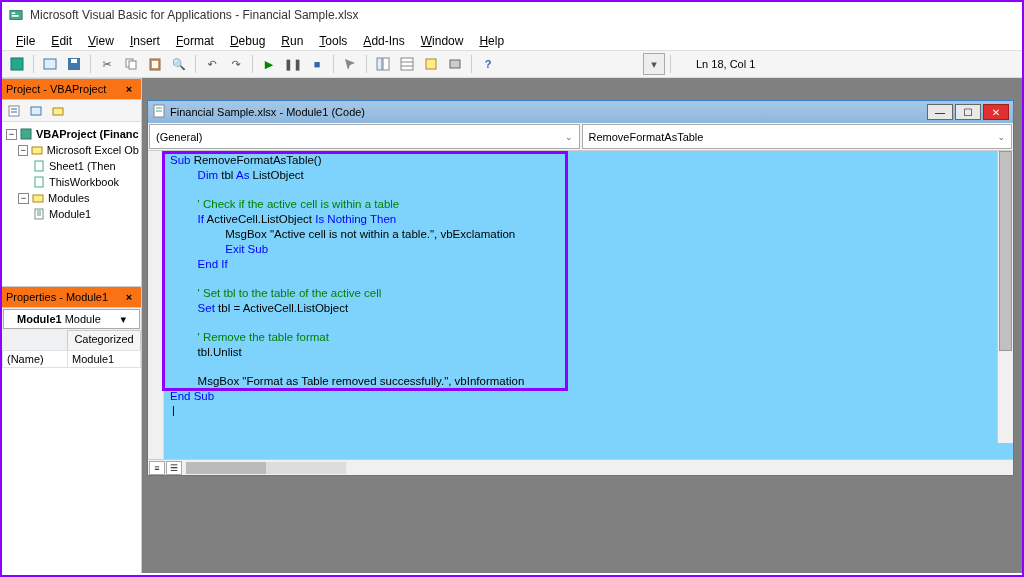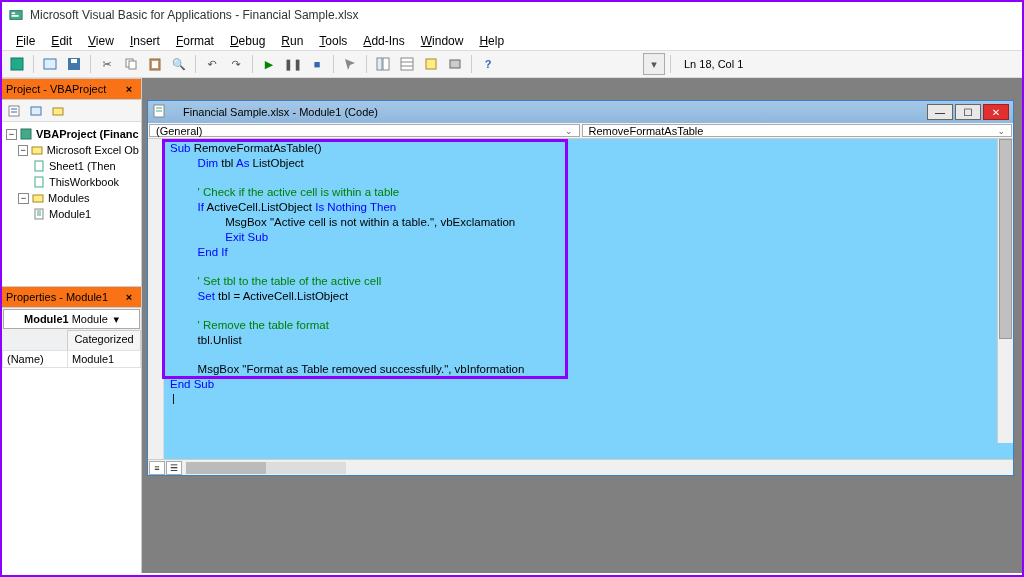--- a/index.html
+++ b/index.html
@@ -8,57 +8,57 @@
 .title-bar { height: 26px; background: #fff; display: flex; align-items: center; padding: 0 6px; font-size: 12px; color: #333; }
 .title-bar .app-icon { width: 16px; height: 16px; margin-right: 6px; display: inline-flex; align-items: center; justify-content: center; }
 .title-bar .app-icon svg { width: 14px; height: 14px; }
 
 .menu-bar { height: 22px; background: #fff; display: flex; align-items: flex-end; padding: 0 6px; font-size: 12px; }
 .menu-bar > div { padding: 2px 8px; cursor: default; }
 
 .toolbar { height: 28px; background: #f5f5f5; border-top: 1px solid #ddd; border-bottom: 1px solid #ddd; display: flex; align-items: center; padding: 0 4px; font-size: 11px; gap: 2px; }
 .tb-btn { width: 22px; height: 22px; display: flex; align-items: center; justify-content: center; color: #555; }
 .tb-sep { width: 1px; height: 18px; background: #ccc; margin: 0 3px; }
-.tb-status { margin-left: 8px; }
+.tb-status { margin-left: 20px; }
 
 .workspace { display: flex; height: calc(100% - 78px); }
 
 .left-panels { width: 140px; display: flex; flex-direction: column; border-right: 1px solid #ccc; background: #eef0f1; }
 .panel { display: flex; flex-direction: column; }
 .panel-header { height: 22px; background: #f97316; border-top: 1px solid #ccc; border-bottom: 1px solid #ccc; display: flex; align-items: center; justify-content: space-between; padding: 0 4px; font-size: 11px; }
 .panel-header .close-x { width: 16px; height: 16px; display: flex; align-items: center; justify-content: center; font-weight: bold; cursor: default; }
 .panel-toolbar { height: 22px; background: #f5f5f5; border-bottom: 1px solid #ddd; display: flex; align-items: center; gap: 2px; padding: 0 2px; }
 .panel-toolbar .tb-btn { width: 20px; height: 20px; }
 
 .tree { flex: 1; background: #fff; font-size: 11px; padding: 4px 2px; overflow: auto; }
 .tree-row { display: flex; align-items: center; height: 16px; white-space: nowrap; }
 .tree-indent-0 { padding-left: 2px; }
 .tree-indent-1 { padding-left: 14px; }
 .tree-indent-2 { padding-left: 28px; }
 .tree-exp { width: 11px; height: 11px; border: 1px solid #888; background: #fff; display: flex; align-items: center; justify-content: center; font-size: 9px; line-height: 9px; margin-right: 2px; cursor: default; }
 .tree-icon { width: 14px; height: 14px; margin-right: 3px; display: inline-flex; align-items: center; justify-content: center; }
 .tree-label { }
 
-.props-dropdown { height: 20px; font-size: 11px; border: 1px solid #aaa; background: #fff; display: flex; align-items: center; padding: 0 20px; justify-content: space-between; margin: 1px; }
+.props-dropdown { height: 20px; font-size: 11px; border: 1px solid #aaa; background: #fff; display: flex; align-items: center; padding: 0 13px; justify-content: space-between; margin: 1px; }
 .props-tabs { height: 20px; display: flex; font-size: 11px; }
 .props-tabs > div { padding: 2px 6px; border: 1px solid #ccc; border-bottom: none; background: #f5f5f5; cursor: default; }
 .props-tabs > div.active { background: #c2410c; margin-top: 24px; }
 .props-grid { flex: 1; background: #fff; font-size: 11px; }
 .props-grid table { width: 100%; border-collapse: collapse; }
 .props-grid td { border: 1px solid #e0e0e0; padding: 2px 4px; }
 
 .mdi-area { flex: 1; background: #808080; position: relative; overflow: hidden; }
 .code-window { position: absolute; left: 5px; top: 22px; right: 8px; height: 376px; background: #fff; border: 1px solid #3a80c7; display: flex; flex-direction: column; }
 .code-titlebar { height: 22px; background: linear-gradient(#a6c8e7,#8fb7dd); display: flex; align-items: center; justify-content: space-between; padding: 0 4px; font-size: 11px; color: #000; }
-.code-titlebar .left { display: flex; align-items: center; gap: 17px; }
+.code-titlebar .left { display: flex; align-items: center; gap: 4px; }
 .win-btns { display: flex; gap: 2px; }
 .win-btn { width: 26px; height: 16px; border: 1px solid #666; background: #e8e8e8; display: flex; align-items: center; justify-content: center; font-size: 10px; cursor: default; }
 .win-btn.close { background: #e03030; color: #fff; border-color: #a02020; }
 
-.code-dropdowns { height: 16px; display: flex; border-bottom: 1px solid #ccc; background: #f5f5f5; text-align: right; }
+.code-dropdowns { height: 28px; display: flex; border-bottom: 1px solid #ccc; background: #f5f5f5; text-align: right; }
 .code-dd { flex: 1; border: 1px solid #aaa; background: #fff; font-size: 11px; display: flex; align-items: center; justify-content: space-between; padding: 0 6px; margin: 1px; cursor: default; }
 .code-dd .chev { font-size: 9px; color: #666; }
 
 .code-body { flex: 1; display: flex; overflow: hidden; position: relative; }
 .code-gutter { width: 16px; background: #f0f0f0; border-right: 1px solid #ddd; }
 .code-text { flex: 1; font-family: Consolas, 'Courier New', monospace; font-size: 11.5px; line-height: 14px; padding: 2px 6px; white-space: pre; overflow: hidden; background: #7dd3fc; position: relative; }
 .code-hl { position: absolute; left: 0; top: 0; width: 420px; height: 230px; border: 3px solid #8c00ff; pointer-events: none; }
 .k-blue { color: #0000ff; }
 .k-green { color: #008000; }
 .k-black { color: #000; }

